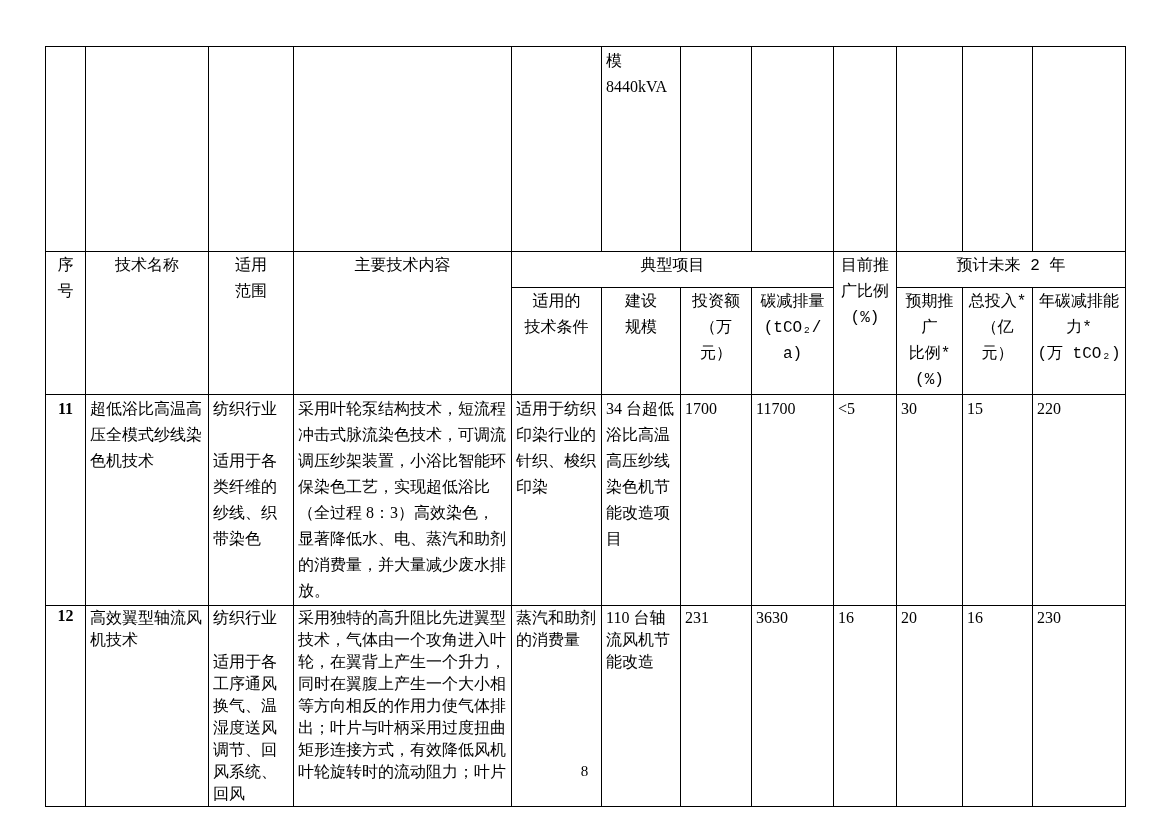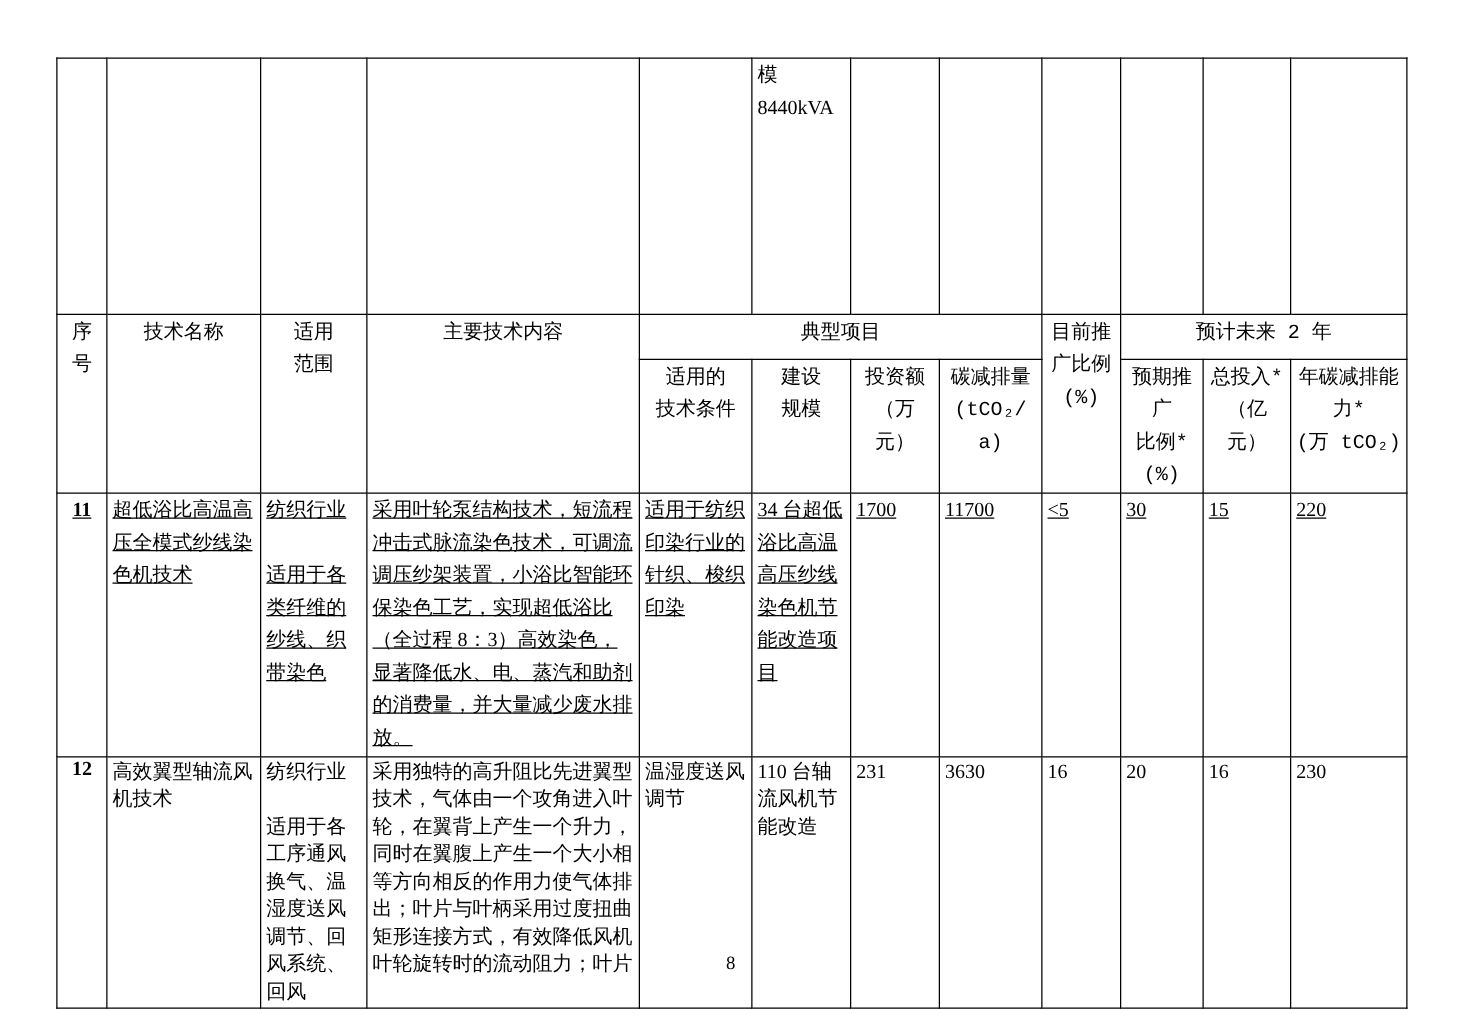--- a/index.html
+++ b/index.html
@@ -29,21 +29,21 @@
   }
   td.txt{text-align:left;}
   td.num{text-align:left;}
   td.seq{
     text-align:center;vertical-align:middle;
     font-weight:bold;font-size:17px;
   }
   tr.cont{height:205px;}
   tr.h1{height:36px;}
   tr.h2{height:97px;}
-  tr.r11{height:191px;text-decoration:underline;}
+  tr.r11{height:191px;}
   tr.r12{height:183px;}
   tr.r12 td{line-height:22px;}
   tr.r12 td.seq{line-height:normal;}
   .pagenum{
     position:absolute;left:0;right:0;top:763px;
     text-align:center;font-size:15px;
   }
 </style>
 </head>
 <body>
@@ -130,21 +130,21 @@
       <td class="num">220</td>
     </tr>
 
     <tr class="r12">
       <td class="seq">12</td>
       <td class="txt">高效翼型轴流风机技术</td>
       <td class="txt">纺织行业
 
 适用于各工序通风换气、温湿度送风调节、回风系统、回风</td>
       <td class="txt">采用独特的高升阻比先进翼型技术，气体由一个攻角进入叶轮，在翼背上产生一个升力，同时在翼腹上产生一个大小相等方向相反的作用力使气体排出；叶片与叶柄采用过度扭曲矩形连接方式，有效降低风机叶轮旋转时的流动阻力；叶片</td>
-      <td class="txt">温湿度送风调节</td>
+      <td class="txt">蒸汽和助剂的消费量</td>
       <td class="txt">110 台轴流风机节能改造</td>
       <td class="num">231</td>
       <td class="num">3630</td>
       <td class="num">16</td>
       <td class="num">20</td>
       <td class="num">16</td>
       <td class="num">230</td>
     </tr>
   </tbody>
     </table>

